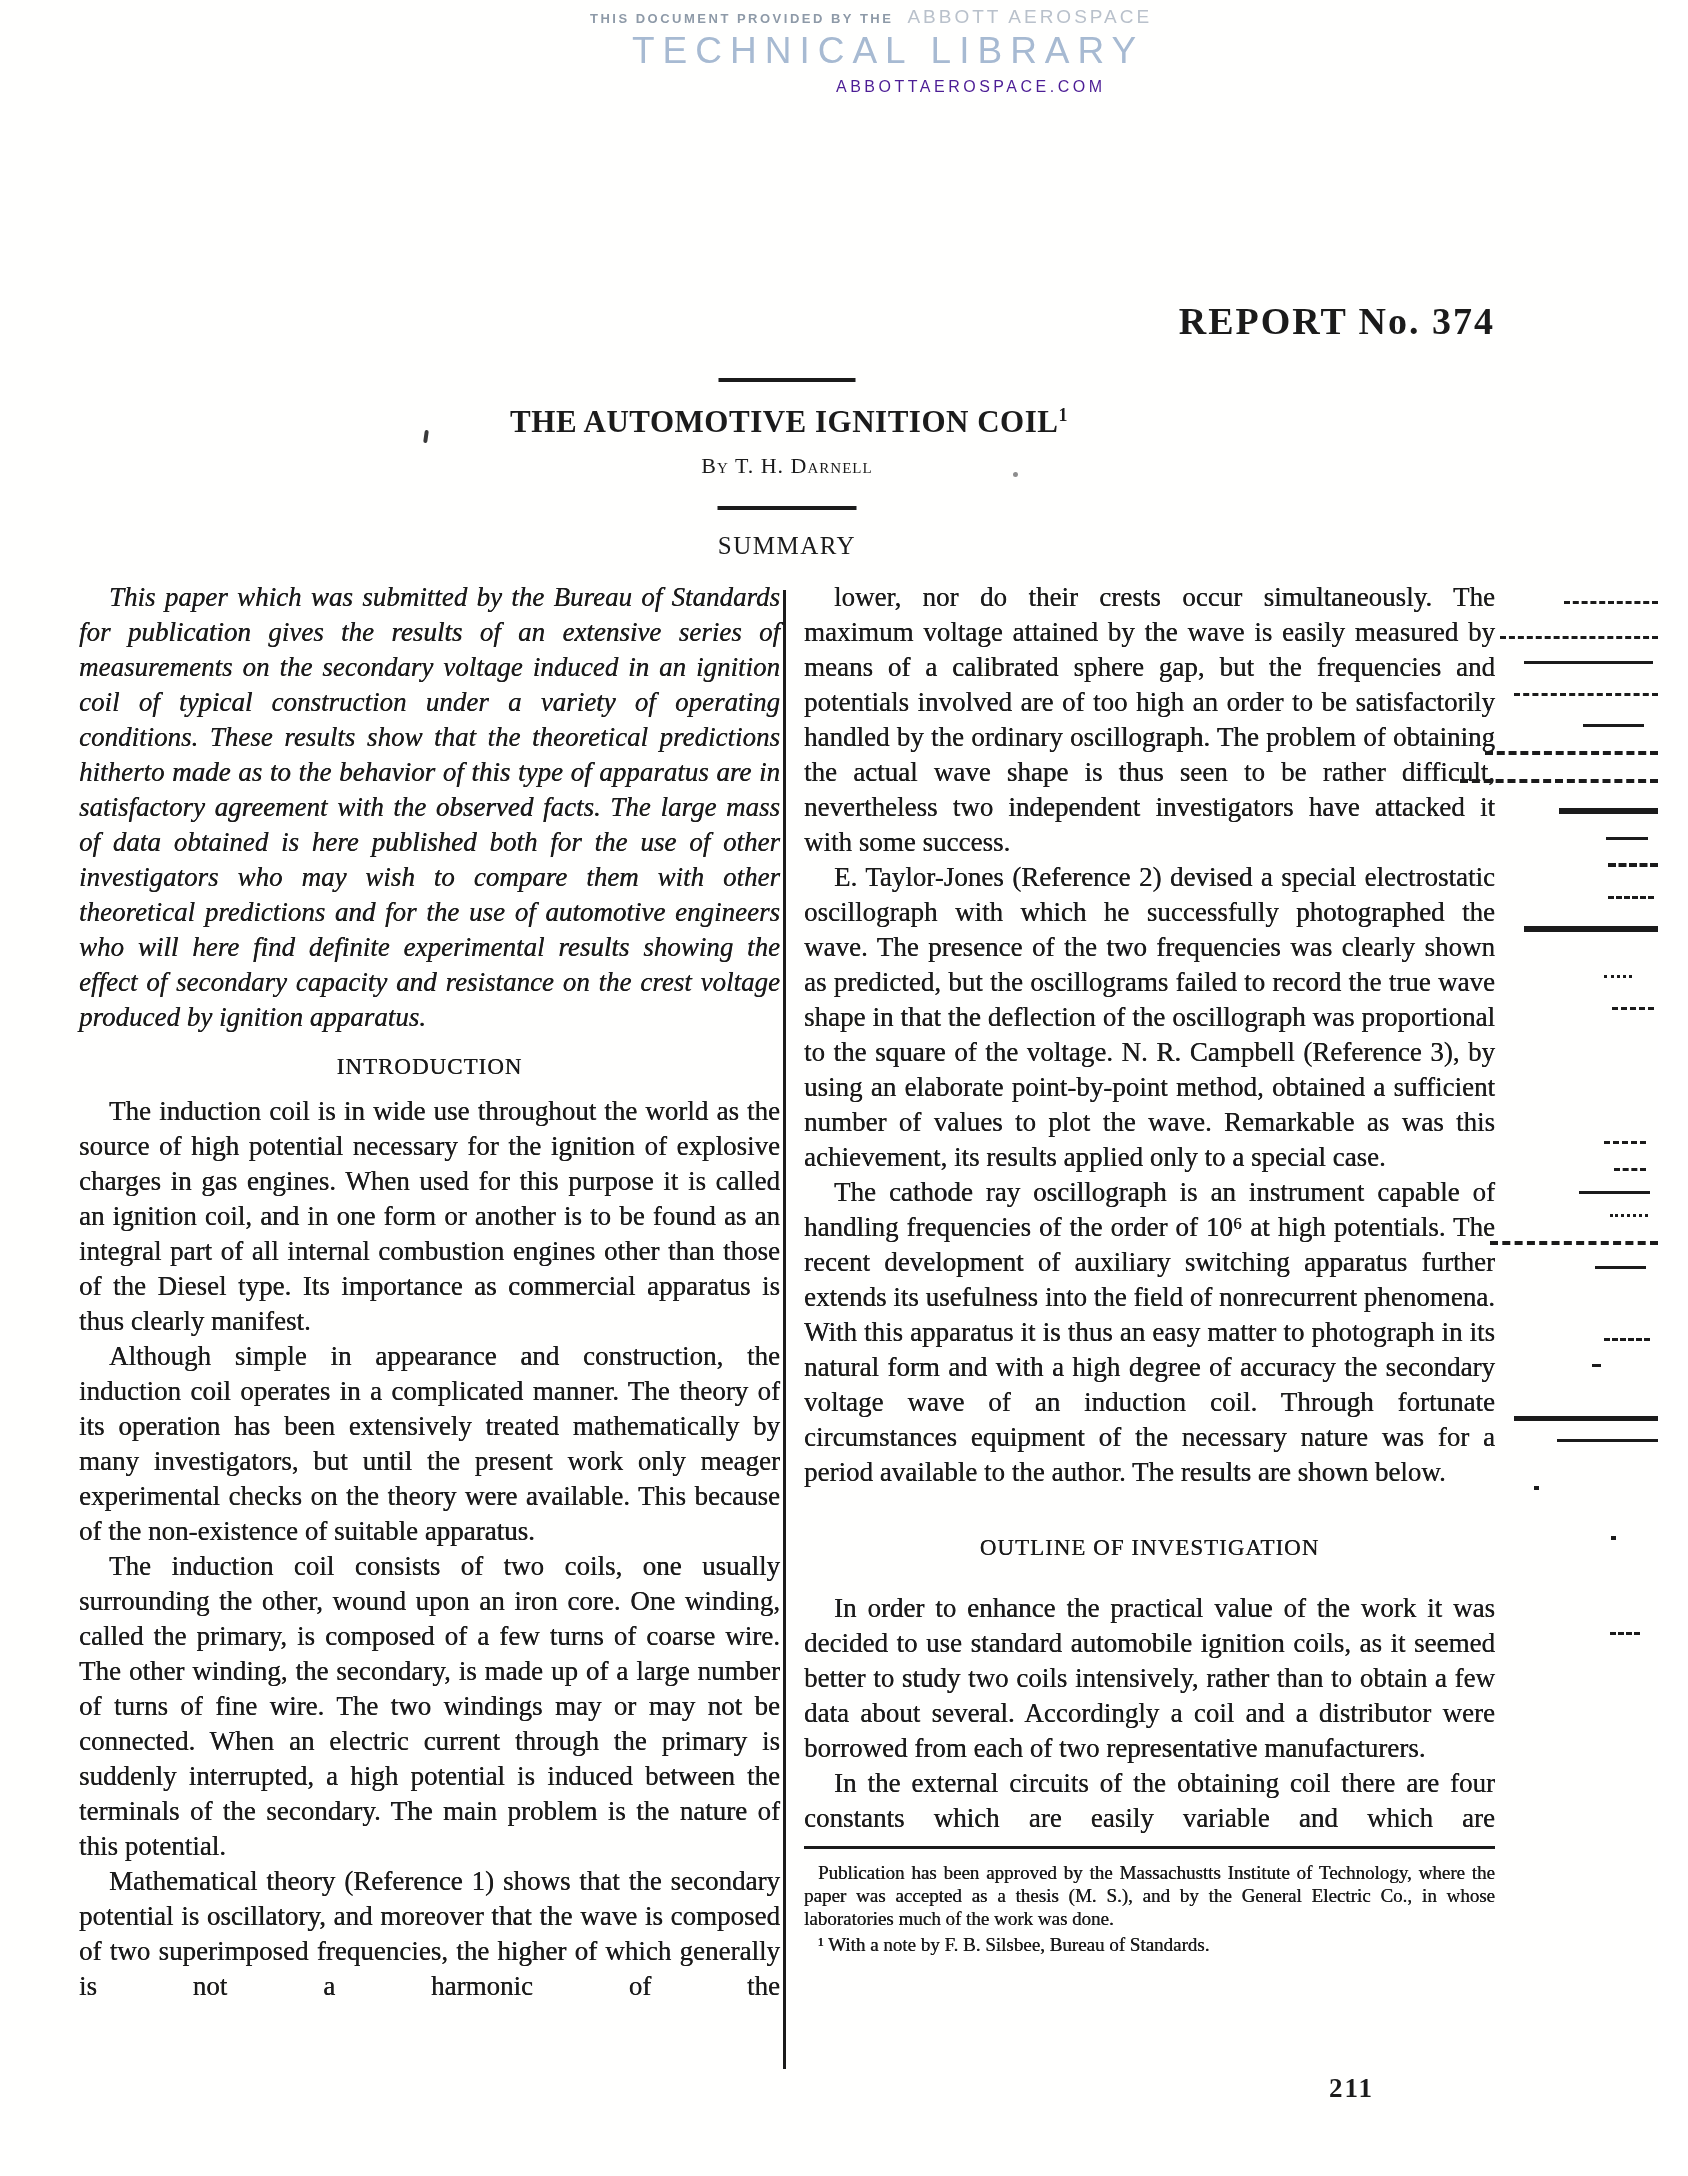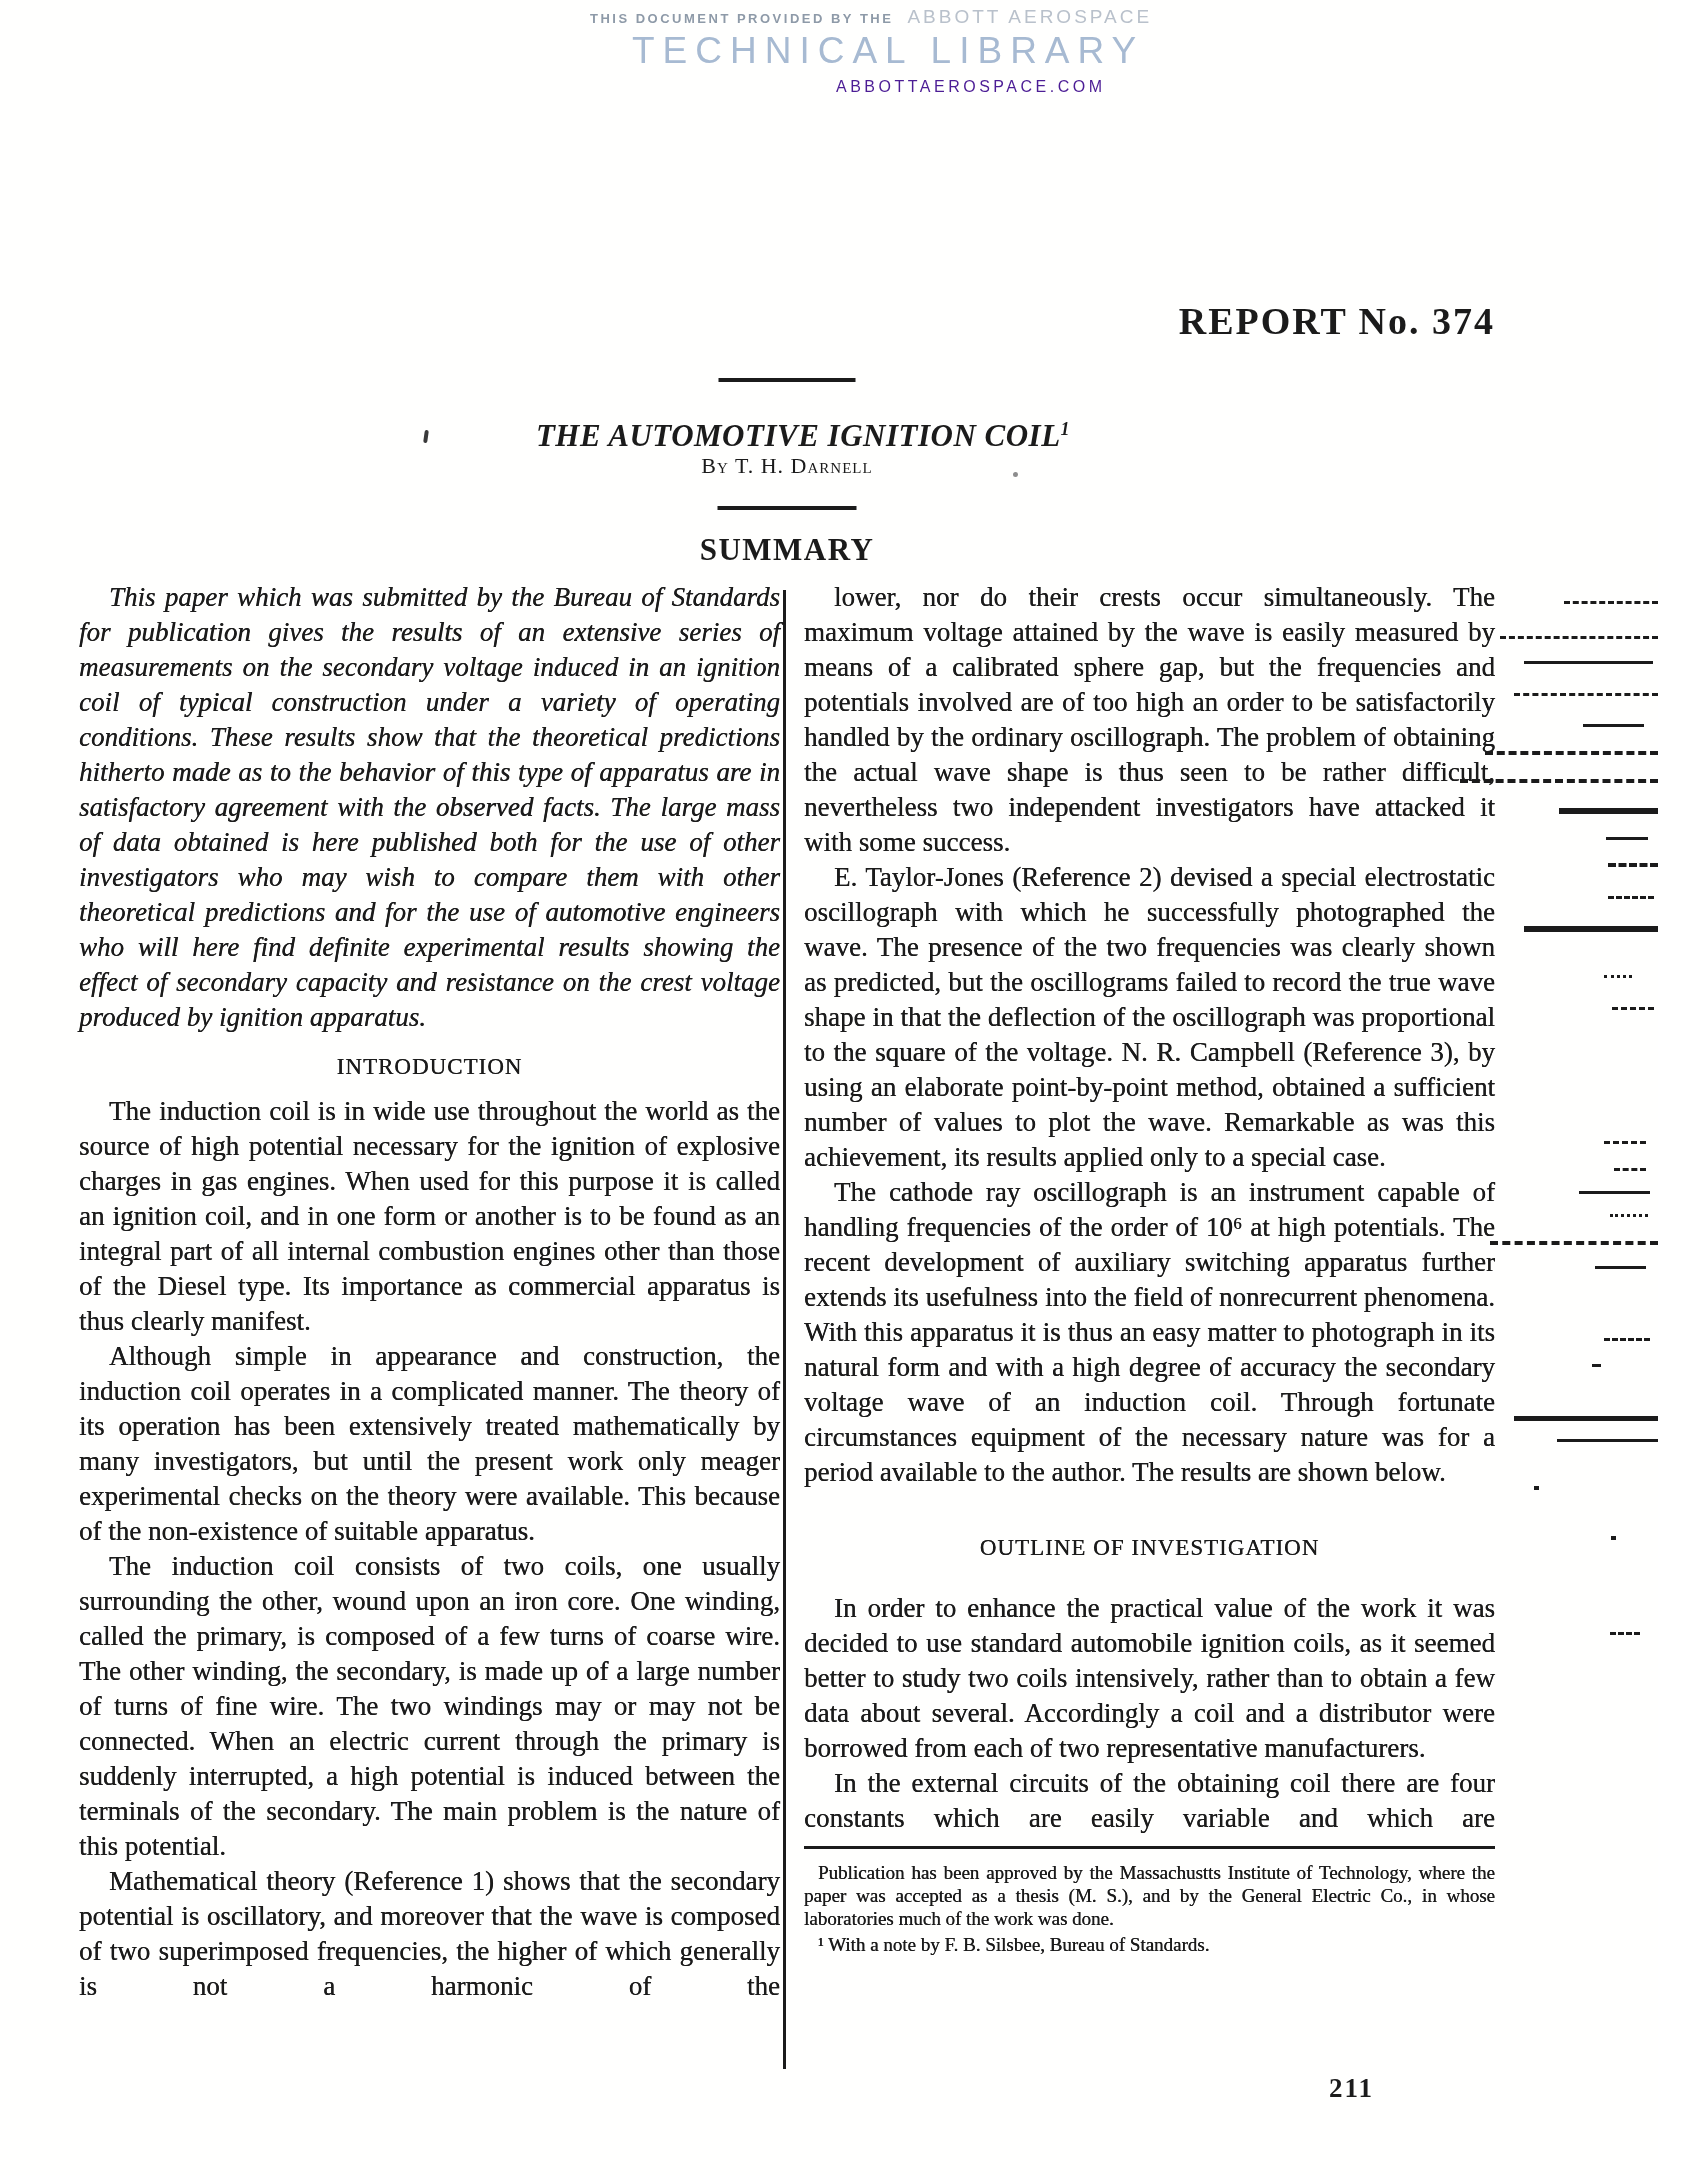--- a/index.html
+++ b/index.html
@@ -20,24 +20,24 @@
   .wm-library{font-size:37px;letter-spacing:8px;color:#a7bad2;margin:2px 0 0 42px;white-space:nowrap;}
   .wm-site{font-size:16px;letter-spacing:3.5px;color:#4c1d95;margin:6px 0 0 246px;white-space:nowrap;}
   .wm-sheets{position:absolute;left:-6px;top:10px;z-index:-1;}
 
   
   .titleblock{position:absolute;left:79px;top:0;width:1416px;text-align:center;}
   .report-no{position:absolute;top:299px;width:100%;font-size:38px;font-weight:bold;letter-spacing:2px;margin:0;text-align:right;}
   .rule{position:absolute;left:50%;transform:translateX(-50%);height:4px;background:#1b1b1b;}
   .rule1{top:378px;width:137px;}
   .rule2{top:506px;width:139px;}
-  .subtitle{position:absolute;top:402px;width:100%;font-size:31px;font-weight:bold;letter-spacing:0.5px;margin:16px;font-style:italic;}
+  .subtitle{position:absolute;top:402px;width:100%;font-size:31px;font-weight:bold;letter-spacing:0.5px;margin:2px;}
   .subtitle sup{font-size:18px;}
   .byline{position:absolute;top:453px;width:100%;font-size:22px;font-variant:small-caps;letter-spacing:1px;margin:0;}
-  .summary-head{position:absolute;top:532px;width:100%;font-size:31px;font-weight:bold;letter-spacing:1.5px;margin:0;}
+  .summary-head{position:absolute;top:532px;width:100%;font-size:25px;font-weight:normal;letter-spacing:1.5px;margin:0;}
 
   
   .col{position:absolute;top:580px;text-align:justify;font-size:27px;line-height:35px;
        text-shadow:0.3px 0 0 currentColor;}
   .col-left{left:79px;width:701px;}
   .col-right{left:804px;width:691px;}
   .col p{margin:0;text-indent:30px;}
   .col p.fill{text-align-last:justify;}
   .italic{font-style:italic;}
   .sec-head{text-align:center;font-weight:normal;font-size:23px;letter-spacing:1px;margin:14px 0 10px 0;text-indent:0 !important;}

